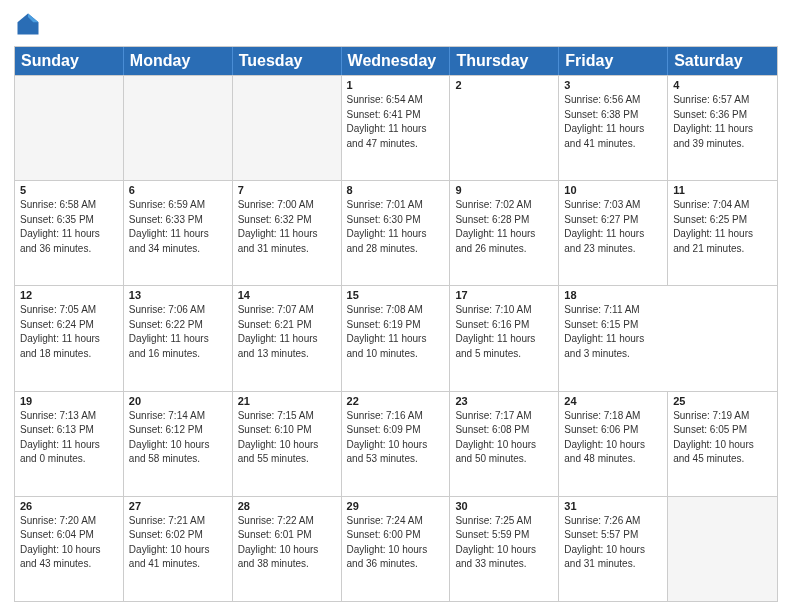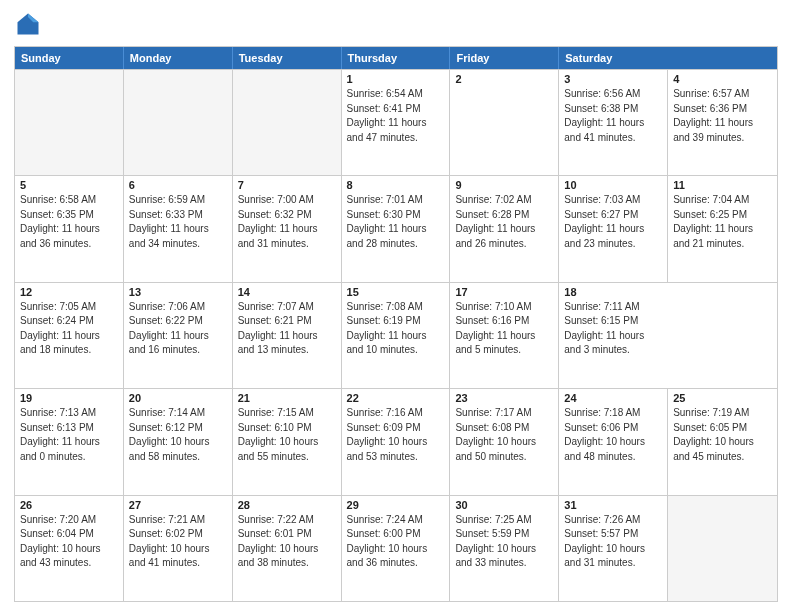--- a/index.html
+++ b/index.html
@@ -60,21 +60,21 @@
       flex-direction: column;
       border: 1px solid #ccc;
     }
     .cal-header-row {
       display: grid;
       grid-template-columns: repeat(7, 1fr);
       background: #2a6db5;
     }
     .cal-header-cell {
       color: #fff;
-      font-size: 11px;
+      font-size: 16px;
       font-weight: bold;
       padding: 5px 6px;
       text-align: left;
       border-right: 1px solid #4a8dd5;
     }
     .cal-header-cell:last-child { border-right: none; }
     .cal-body {
       flex: 1;
       display: flex;
       flex-direction: column;
@@ -126,20 +126,21 @@
       <div class="month-title"></div>
       <div class="location"></div>
     </div>
   </div>
 
   <div class="calendar">
     <div class="cal-header-row">
     <div class="cal-header-cell">Sunday</div>
         <div class="cal-header-cell">Monday</div>
         <div class="cal-header-cell">Tuesday</div>
+        <div class="cal-header-cell">Wednesday</div>
         <div class="cal-header-cell">Thursday</div>
         <div class="cal-header-cell">Friday</div>
         <div class="cal-header-cell">Saturday</div>
       </div>
     <div class="cal-body">
     <div class="cal-row">
           <div class="cal-cell empty"></div>
           <div class="cal-cell empty"></div>
           <div class="cal-cell empty"></div>
           <div class="cal-cell">

